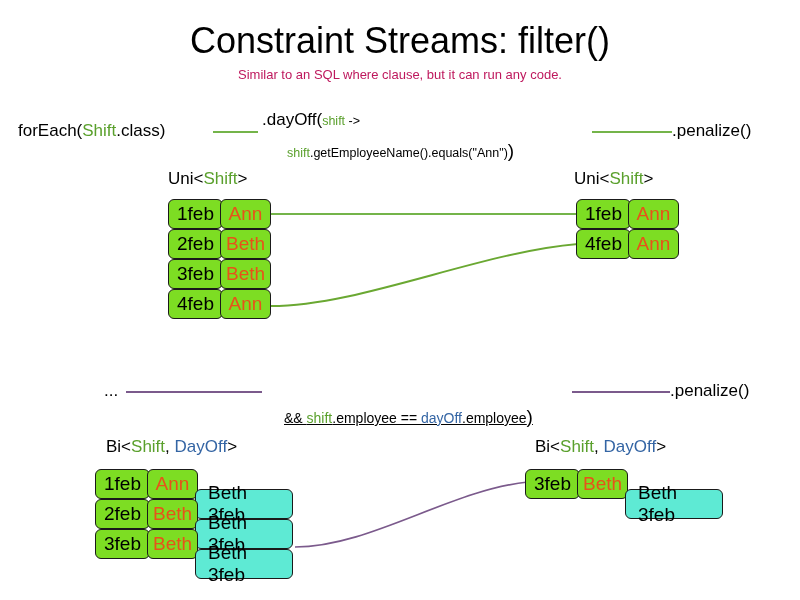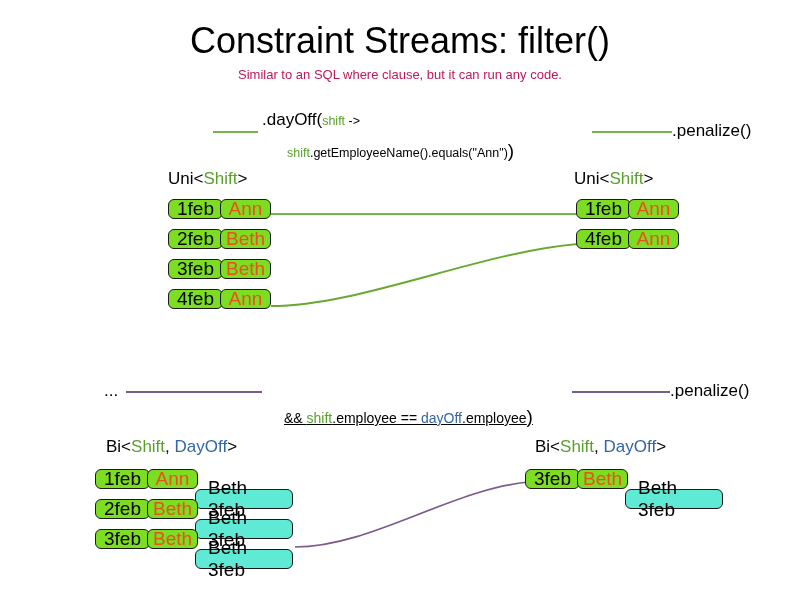--- a/index.html
+++ b/index.html
@@ -74,21 +74,21 @@
     height: 30px;
   }
   .cell {
     box-sizing: border-box;
     border: 1.6px solid #1a1a1a;
     border-radius: 6px;
     display: flex;
     align-items: center;
     justify-content: center;
     font-size: 19px;
-    height: 20px;
+    height: 30px;
     padding: 0 12px;
     position: relative;
   }
   .cell.shift {
     background: #7ddd23;
   }
   .cell.dayoff {
     background: #5eead4;
     margin-top: 20px;
   }
@@ -126,20 +126,21 @@
 
     <path d="M271,306 C360,306 480,252 578,244" fill="none" stroke="#6aa832" stroke-width="2"></path>
 
     <line x1="126" y1="392" x2="262" y2="392" stroke="#7b5a8c" stroke-width="2.2"></line>
 
     <line x1="572" y1="392" x2="670" y2="392" stroke="#7b5a8c" stroke-width="2.2"></line>
 
     <path d="M295,547 C370,547 450,490 528,482" fill="none" stroke="#7b5a8c" stroke-width="1.7"></path>
   </svg>
 
+  <div class="txt code-lg" style="left:18px; top:121px;"><span>forEach(</span><span class="c-green">Shift</span><span>.class)</span></div>
 
   <div class="txt code-lg" style="left:262px; top:110px;"><span>.dayOff(</span><span class="c-green code-sm">shift</span><span class="code-sm"> -&gt;</span></div>
 
   <div class="txt code-sm" style="left:287px; top:140px;"><span class="c-green">shift</span><span>.getEmployeeName().equals("Ann")</span><span class="big-paren">)</span></div>
 
   <div class="txt code-lg" style="left:672px; top:121px;">.penalize()</div>
 
   <div class="txt lbl-type" style="left:168px; top:169px;"><span>Uni&lt;</span><span class="c-green">Shift</span><span>&gt;</span></div>
 
   <div class="txt lbl-type" style="left:574px; top:169px;"><span>Uni&lt;</span><span class="c-green">Shift</span><span>&gt;</span></div>

